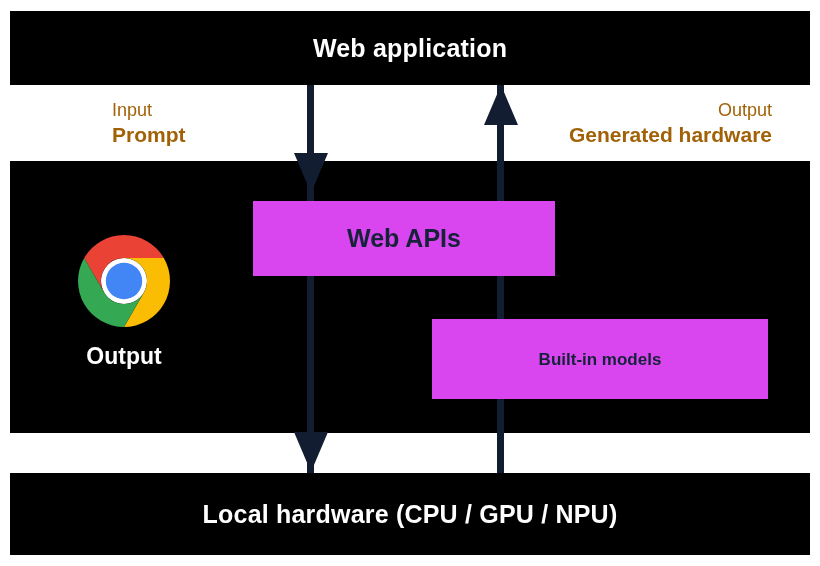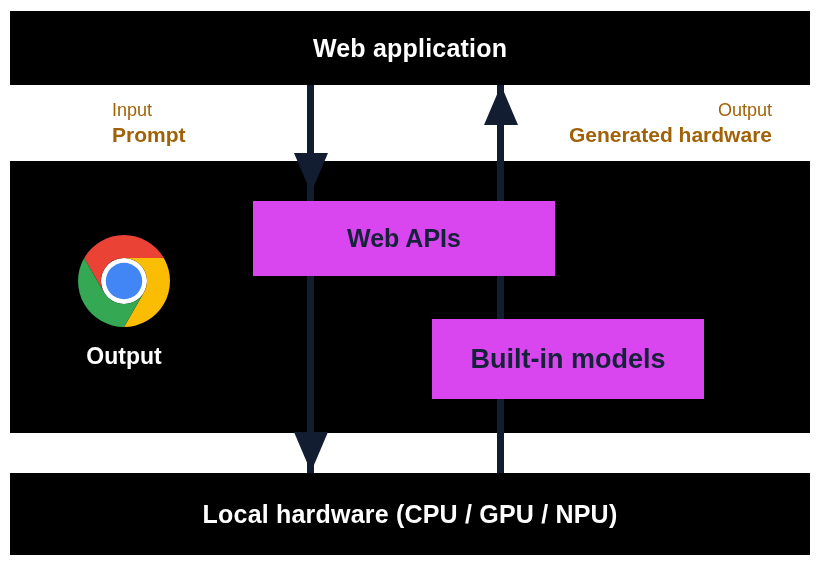--- a/index.html
+++ b/index.html
@@ -28,21 +28,21 @@
   .head-down { border-top: 40px solid #131D31; }
   .head-up   { border-bottom: 40px solid #131D31; }
   .down-head-mid    { left: 294px; top: 153px; }
   .down-head-bottom { left: 294px; top: 432px; }
   .up-head-top      { left: 484px; top: 85px; }
 
   .ybox { position: absolute; background: #d946ef; z-index: 2;
     display: flex; flex-direction: column; align-items: center; justify-content: center;
     color: #16213A; font-weight: 700; text-align: center; }
   .web-apis-box { left: 253px; top: 201px; width: 302px; height: 75px; font-size: 25px; }
-  .builtin-box  { left: 432px; top: 319px; width: 272px; height: 80px; font-size: 27px; line-height: 31px; }
+  .builtin-box  { left: 432px; top: 319px; width: 336px; height: 80px; font-size: 17px; line-height: 31px; }
 
   .chrome-logo { position: absolute; left: 78px; top: 235px; width: 92px; height: 92px; z-index: 2; }
   .browser-label { position: absolute; left: 24px; top: 343px; width: 200px; text-align: center;
     color: #ffffff; font-size: 23px; font-weight: 700; z-index: 2; }
 </style>
 </head>
 <body>
 
 <div class="band top-bar">
   <span class="bar-title">Web application</span>

